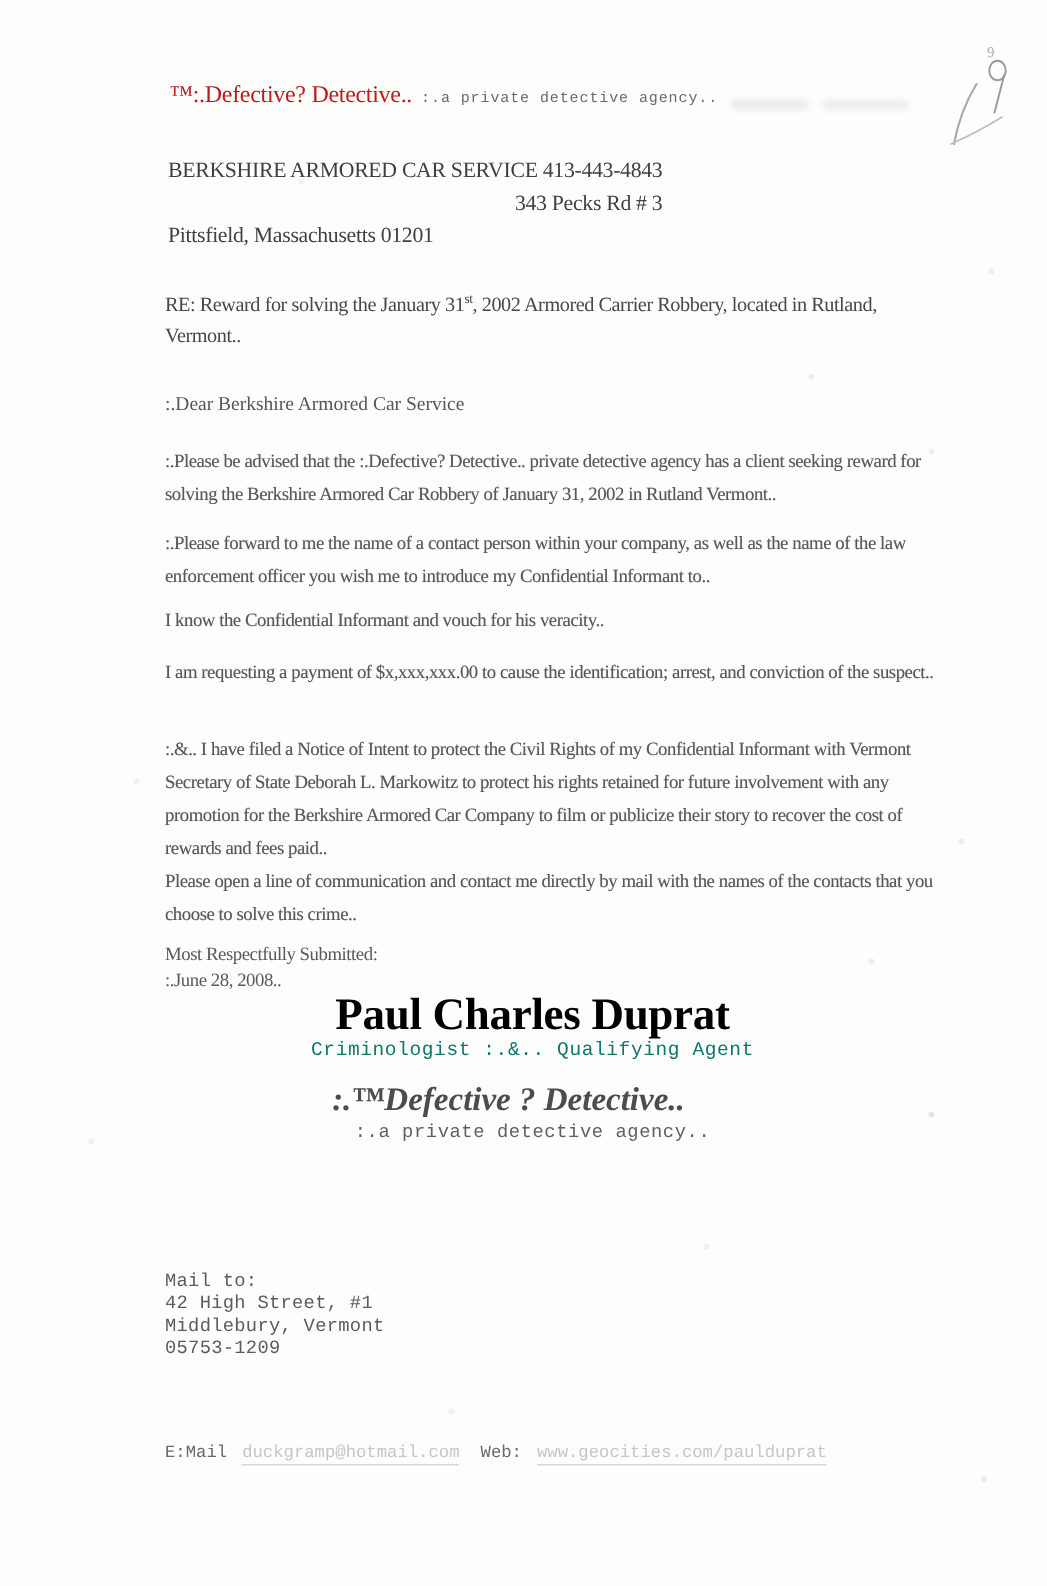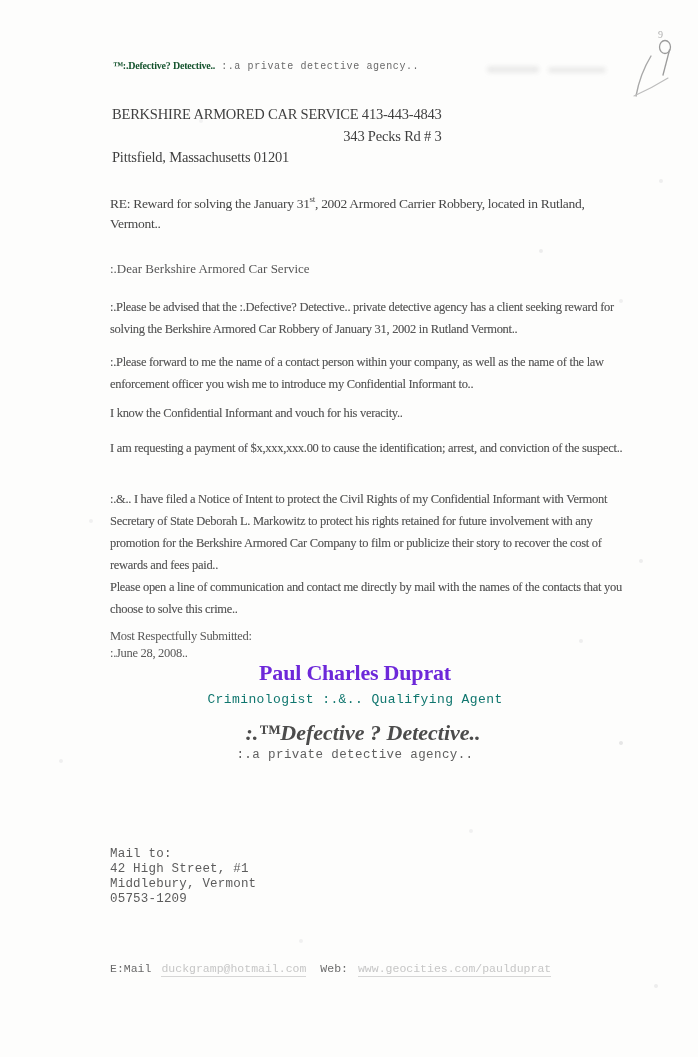--- a/index.html
+++ b/index.html
@@ -21,21 +21,21 @@
       540px 250px 0 1px #ececec, 620px 300px 0 1px #efefef, 660px 180px 0 1px #eee,
       90px 520px 0 1px #f0f0f0, 640px 560px 0 1px #ededed, 60px 760px 0 1px #efefef,
       620px 742px 0 1px #e6e6e6, 300px 940px 0 1px #f0f0f0, 655px 985px 0 1px #ededed,
       200px 120px 0 1px #f2f2f2, 470px 830px 0 1px #f0f0f0, 580px 640px 0 1px #eee;
     pointer-events:none;
   }
   .serif{font-family:"Liberation Serif", serif;}
   .mono{font-family:"Liberation Mono", monospace;}
 
   .letterhead{position:absolute;left:113px;top:55px;width:520px;white-space:nowrap;}
-  .brand{font-size:10px;font-weight:bold;color:#14532d;letter-spacing:-0.2px;}
+  .brand{font-size:16px;font-weight:normal;color:#b91c1c;letter-spacing:-0.2px;}
   .lh-tagline{font-size:10px;color:#6a6a6a;letter-spacing:0.6px;margin-left:6px;
     font-family:"Liberation Mono", monospace;}
   .smudge{position:absolute;background:#dcdcdc;filter:blur(2.2px);opacity:.55;border-radius:3px;}
   .smudge.s1{left:487px;top:66px;width:52px;height:7px;}
   .smudge.s2{left:548px;top:67px;width:58px;height:6px;}
 
   .hand-mark{position:absolute;left:602px;top:26px;}
 
   .recipient{position:absolute;left:112px;top:104px;font-size:14.5px;line-height:21.5px;
     color:#3f3f3f;letter-spacing:-0.2px;}
@@ -53,24 +53,24 @@
   .p2{top:351px;}
   .p3{top:402px;}
   .p4{top:437px;}
   .p5{top:488px;width:524px;}
   .p6{top:576px;}
 
   .closing{position:absolute;left:110px;top:628px;font-size:12.5px;line-height:16.5px;
     color:#585858;letter-spacing:-0.3px;}
 
   .sig-name{position:absolute;left:100px;top:660px;width:510px;text-align:center;
-    font-size:22px;font-weight:bold;color:#6d28d9;letter-spacing:-0.2px;}
+    font-size:30px;font-weight:bold;color:#000000;letter-spacing:-0.2px;}
   .sig-title{position:absolute;left:100px;top:692px;width:510px;text-align:center;
     font-size:13px;color:#0f766e;letter-spacing:0.4px;}
-  .sig-brand{position:absolute;left:108px;top:720px;width:510px;text-align:center;
+  .sig-brand{position:absolute;left:84px;top:720px;width:510px;text-align:center;
     font-size:22px;font-weight:bold;font-style:italic;color:#4c4c4c;}
   .sig-tagline{position:absolute;left:100px;top:748px;width:510px;text-align:center;
     font-size:12.5px;color:#606060;letter-spacing:0.4px;}
 
   .mailto{position:absolute;left:110px;top:847px;font-size:12.5px;line-height:15px;
     color:#5c5c5c;letter-spacing:0.2px;}
 
   .footer{position:absolute;left:110px;top:962px;font-size:11.5px;color:#6e6e6e;
     white-space:nowrap;}
   .footer .label{color:#6a6a6a;}

